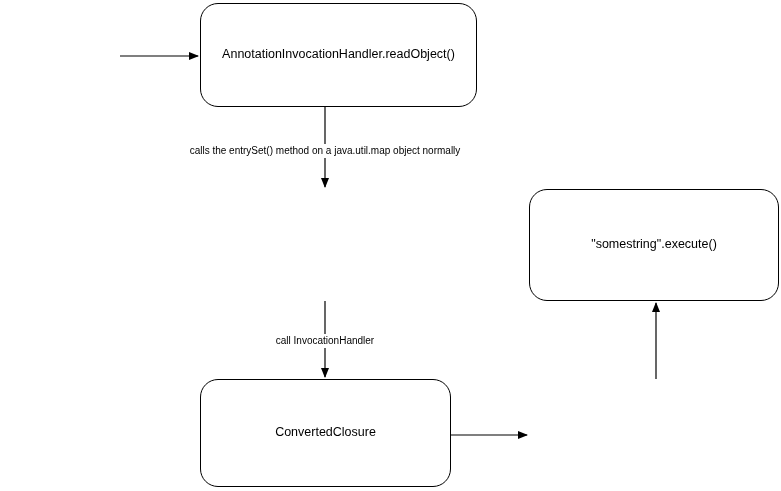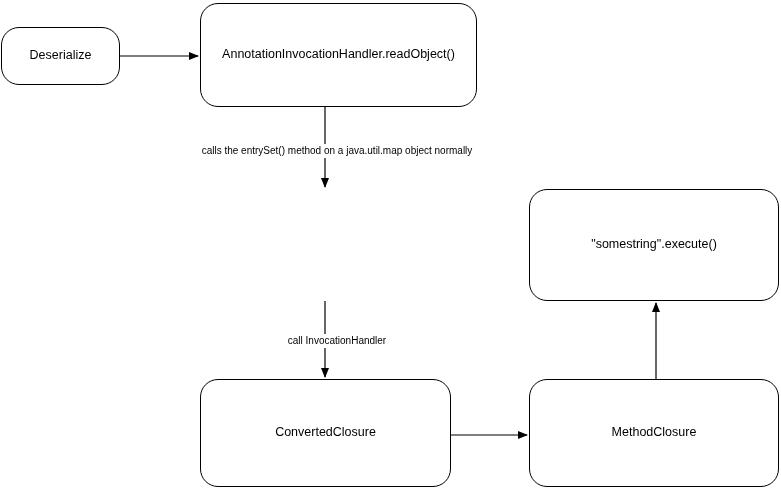--- a/index.html
+++ b/index.html
@@ -35,21 +35,20 @@
   }
   .edge-label {
     position: absolute;
     font-size: 10px;
     color: #000000;
     background: #ffffff;
     white-space: nowrap;
     text-align: center;
     padding: 1px 3px;
     line-height: 1.2;
-    margin-left: 12px;
   }
   .svg-layer {
     position: absolute;
     left: 0;
     top: 0;
     width: 781px;
     height: 491px;
     pointer-events: none;
   }
 </style>
@@ -79,38 +78,32 @@
 
     <g>
       <line x1="451" y1="435" x2="527" y2="435" stroke="#000000" stroke-width="1.2" marker-end="url(#arrowhead)"></line>
     </g>
 
     <g>
       <line x1="656" y1="379" x2="656" y2="303" stroke="#000000" stroke-width="1.2" marker-end="url(#arrowhead)"></line>
     </g>
   </svg>
 
-  <div class="node" style="left:1px; top:27px; width:119px; height:58px;">
-    <span class="node-label">Deserialize</span>
-  </div>
 
   <div class="node" style="left:200px; top:3px; width:277px; height:104px;">
     <span class="node-label">AnnotationInvocationHandler.readObject()</span>
   </div>
 
 
   <div class="node" style="left:529px; top:189px; width:250px; height:112px;">
     <span class="node-label">"somestring".execute()</span>
   </div>
 
   <div class="node" style="left:200px; top:379px; width:251px; height:108px;">
     <span class="node-label">ConvertedClosure</span>
   </div>
 
-  <div class="node" style="left:529px; top:379px; width:250px; height:108px;">
-    <span class="node-label">MethodClosure</span>
-  </div>
 
   <div class="edge-label" style="left:325px; top:151px; transform:translate(-50%, -50%);">calls the entrySet() method on a java.util.map object normally</div>
 
   <div class="edge-label" style="left:325px; top:341px; transform:translate(-50%, -50%);">call InvocationHandler</div>
 
 </div>
 
 </body></html>

